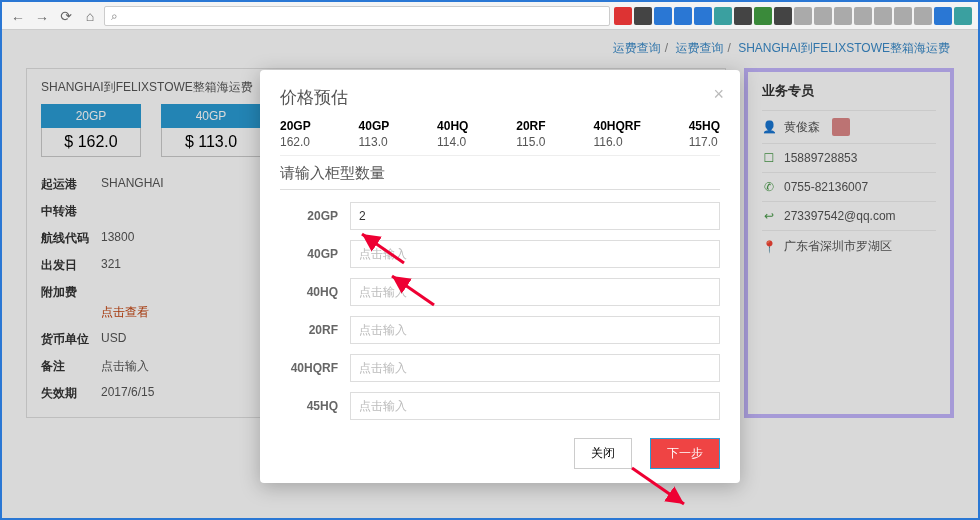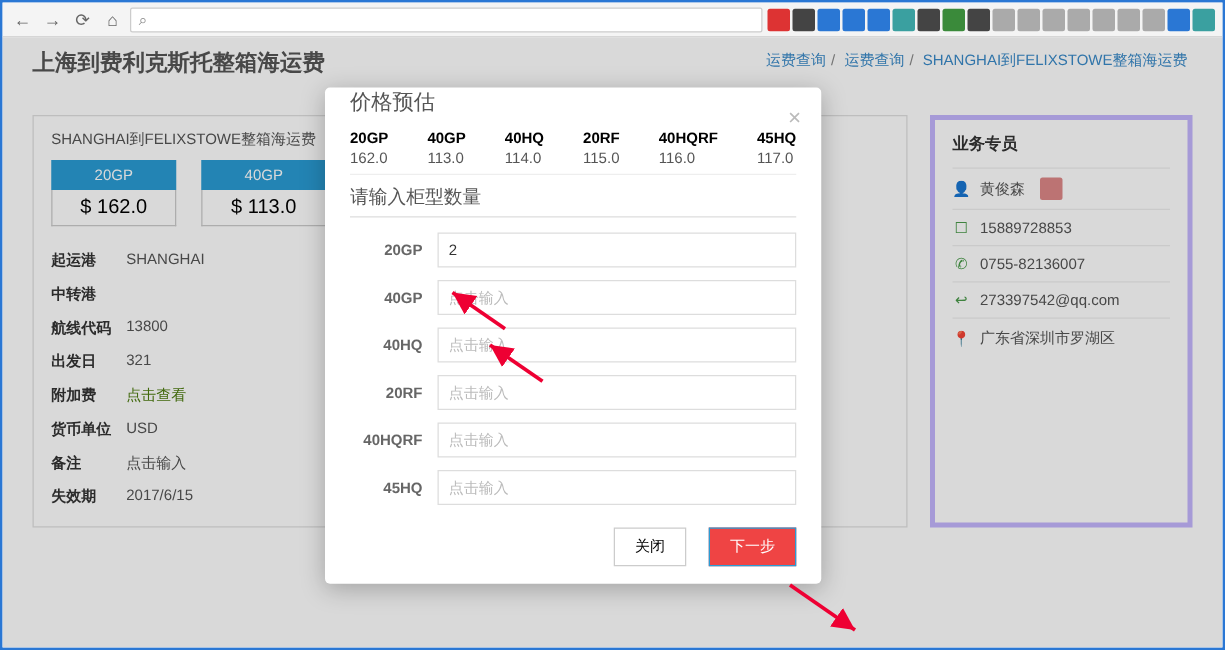--- a/index.html
+++ b/index.html
@@ -33,30 +33,30 @@
 .card-label { font-size: 12px; color: #555; margin-bottom: 8px; }
 .price-boxes { display: flex; gap: 20px; margin-bottom: 14px; }
 .price-box { width: 100px; }
 .price-head { background: #2a9cd4; color: #fff; text-align: center; padding: 5px 0; font-size: 12px; }
 .price-val { border: 1px solid #ccc; border-top: none; text-align: center; padding: 5px 0; font-size: 16px; background: #fff; }
 
 .detail-table { font-size: 12px; }
 .detail-row { display: flex; padding: 5px 0; }
 .detail-k { width: 60px; font-weight: bold; color: #333; }
 .detail-v { color: #555; }
-.detail-v.link { color: #4d7c0f; }
+.detail-v.link { color: #c2410c; margin-top: 20px; }
 
 .side-title { font-weight: bold; color: #333; margin-bottom: 10px; font-size: 13px; }
 .side-row { display: flex; align-items: center; gap: 8px; padding: 7px 0; border-top: 1px solid #eee; font-size: 12px; color: #555; }
 .side-row:first-of-type { border-top: none; }
 .side-icon { width: 14px; text-align: center; color: #4a9a4a; }
 .avatar { width: 18px; height: 18px; background: #d88; border-radius: 2px; display: inline-block; vertical-align: middle; margin-left: 4px; }
 
 
-.modal { position: absolute; left: 258px; top: 40px; width: 397px; background: #fff; border-radius: 4px; box-shadow: 0 4px 20px rgba(0,0,0,0.25); padding: 0 20px 14px; }
+.modal { position: absolute; left: 258px; top: 40px; width: 480px; background: #fff; border-radius: 4px; box-shadow: 0 4px 20px rgba(0,0,0,0.25); padding: 16px 20px 14px; }
 .modal-title { font-size: 17px; color: #555; margin-bottom: 10px; }
 .modal-close { position: absolute; top: 14px; right: 16px; color: #bbb; font-size: 18px; cursor: pointer; }
 .price-grid { display: flex; justify-content: space-between; border-bottom: 1px solid #eee; padding-bottom: 6px; margin-bottom: 8px; }
 .pg-col { text-align: left; }
 .pg-h { font-weight: bold; font-size: 12px; }
 .pg-v { font-size: 12px; color: #555; margin-top: 2px; }
 .form-title { font-size: 15px; color: #555; border-bottom: 1px solid #ddd; padding-bottom: 6px; margin-bottom: 12px; }
 .form-row { display: flex; align-items: center; margin-bottom: 10px; }
 .form-label { width: 70px; text-align: right; font-size: 12px; font-weight: bold; color: #666; padding-right: 12px; }
 .form-input { flex: 1; height: 28px; border: 1px solid #ddd; padding: 0 8px; font-size: 12px; color: #333; }
@@ -97,21 +97,20 @@
     <div class="tb-icon gray"></div>
     <div class="tb-icon gray"></div>
     <div class="tb-icon gray"></div>
     <div class="tb-icon blue"></div>
     <div class="tb-icon teal"></div>
   </div>
 </div>
 
 <div class="page">
   <div class="page-inner">
-    <div class="page-title">上海到费利克斯托整箱海运费</div>
     <div class="breadcrumb">
       <a>运费查询</a><span>/</span>
       <a>运费查询</a><span>/</span>
       <a>SHANGHAI到FELIXSTOWE整箱海运费</a>
     </div>
 
     <div class="main-row">
       <div class="left-card">
         <div class="card-label">SHANGHAI到FELIXSTOWE整箱海运费</div>
         <div class="price-boxes">

